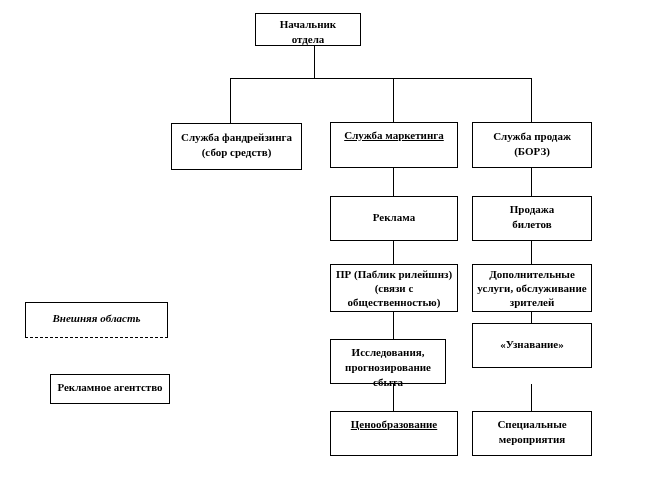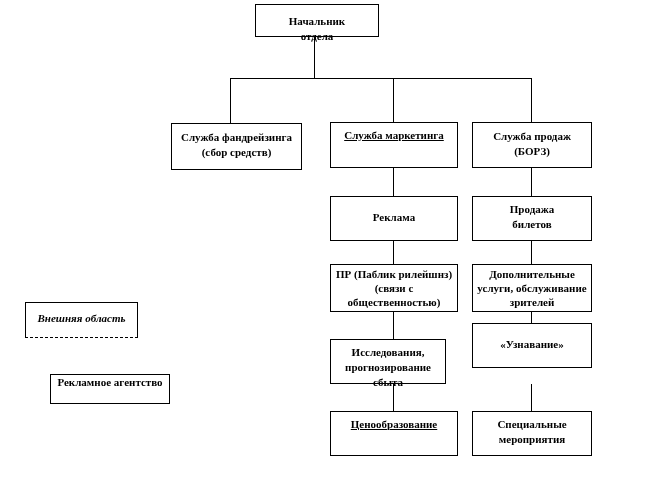--- a/index.html
+++ b/index.html
@@ -51,21 +51,21 @@
   <div class="vline" style="left:393px; top:168px; height:28px;"></div>
   <div class="vline" style="left:393px; top:241px; height:23px;"></div>
   <div class="vline" style="left:393px; top:312px; height:27px;"></div>
   <div class="vline" style="left:393px; top:384px; height:27px;"></div>
 
   <div class="vline" style="left:531px; top:168px; height:28px;"></div>
   <div class="vline" style="left:531px; top:241px; height:23px;"></div>
   <div class="vline" style="left:531px; top:312px; height:27px;"></div>
   <div class="vline" style="left:531px; top:384px; height:27px;"></div>
 
-  <div class="node" style="left:255px; top:4px; width:124px; height:33px; padding-top:9px;">Начальник
+  <div class="node" style="left:255px; top:13px; width:106px; height:33px; padding-top:3px;">Начальник
 отдела</div>
 
   <div class="node" style="left:171px; top:123px; width:131px; height:47px; padding-top:6px;">Служба фандрейзинга
 (сбор средств)</div>
 
   <div class="node" style="left:330px; top:122px; width:128px; height:46px; padding-top:5px;text-decoration:underline;">Служба маркетинга</div>
 
   <div class="node" style="left:472px; top:122px; width:120px; height:46px; padding-top:6px;">Служба продаж
 (БОРЗ)</div>
 
@@ -85,17 +85,17 @@
 
   <div class="node small-lh" style="left:472px; top:264px; width:120px; height:48px; padding-top:2px;">Дополнительные
 услуги, обслуживание
 зрителей</div>
 
   <div class="node" style="left:472px; top:323px; width:120px; height:45px; padding-top:13px;">«Узнавание»</div>
 
   <div class="node" style="left:472px; top:411px; width:120px; height:45px; padding-top:5px;">Специальные
 мероприятия</div>
 
-  <div class="node italic dashed-bottom" style="left:25px; top:302px; width:113px; height:36px; padding-top:8px;">Внешняя область</div>
+  <div class="node italic dashed-bottom" style="left:25px; top:302px; width:143px; height:36px; padding-top:8px;">Внешняя область</div>
 
-  <div class="node" style="left:50px; top:374px; width:120px; height:30px; ">Рекламное агентство</div>
+  <div class="node" style="left:50px; top:374px; width:120px; height:30px; padding-top:5px;">Рекламное агентство</div>
 
 </div>
 
 </body></html>

